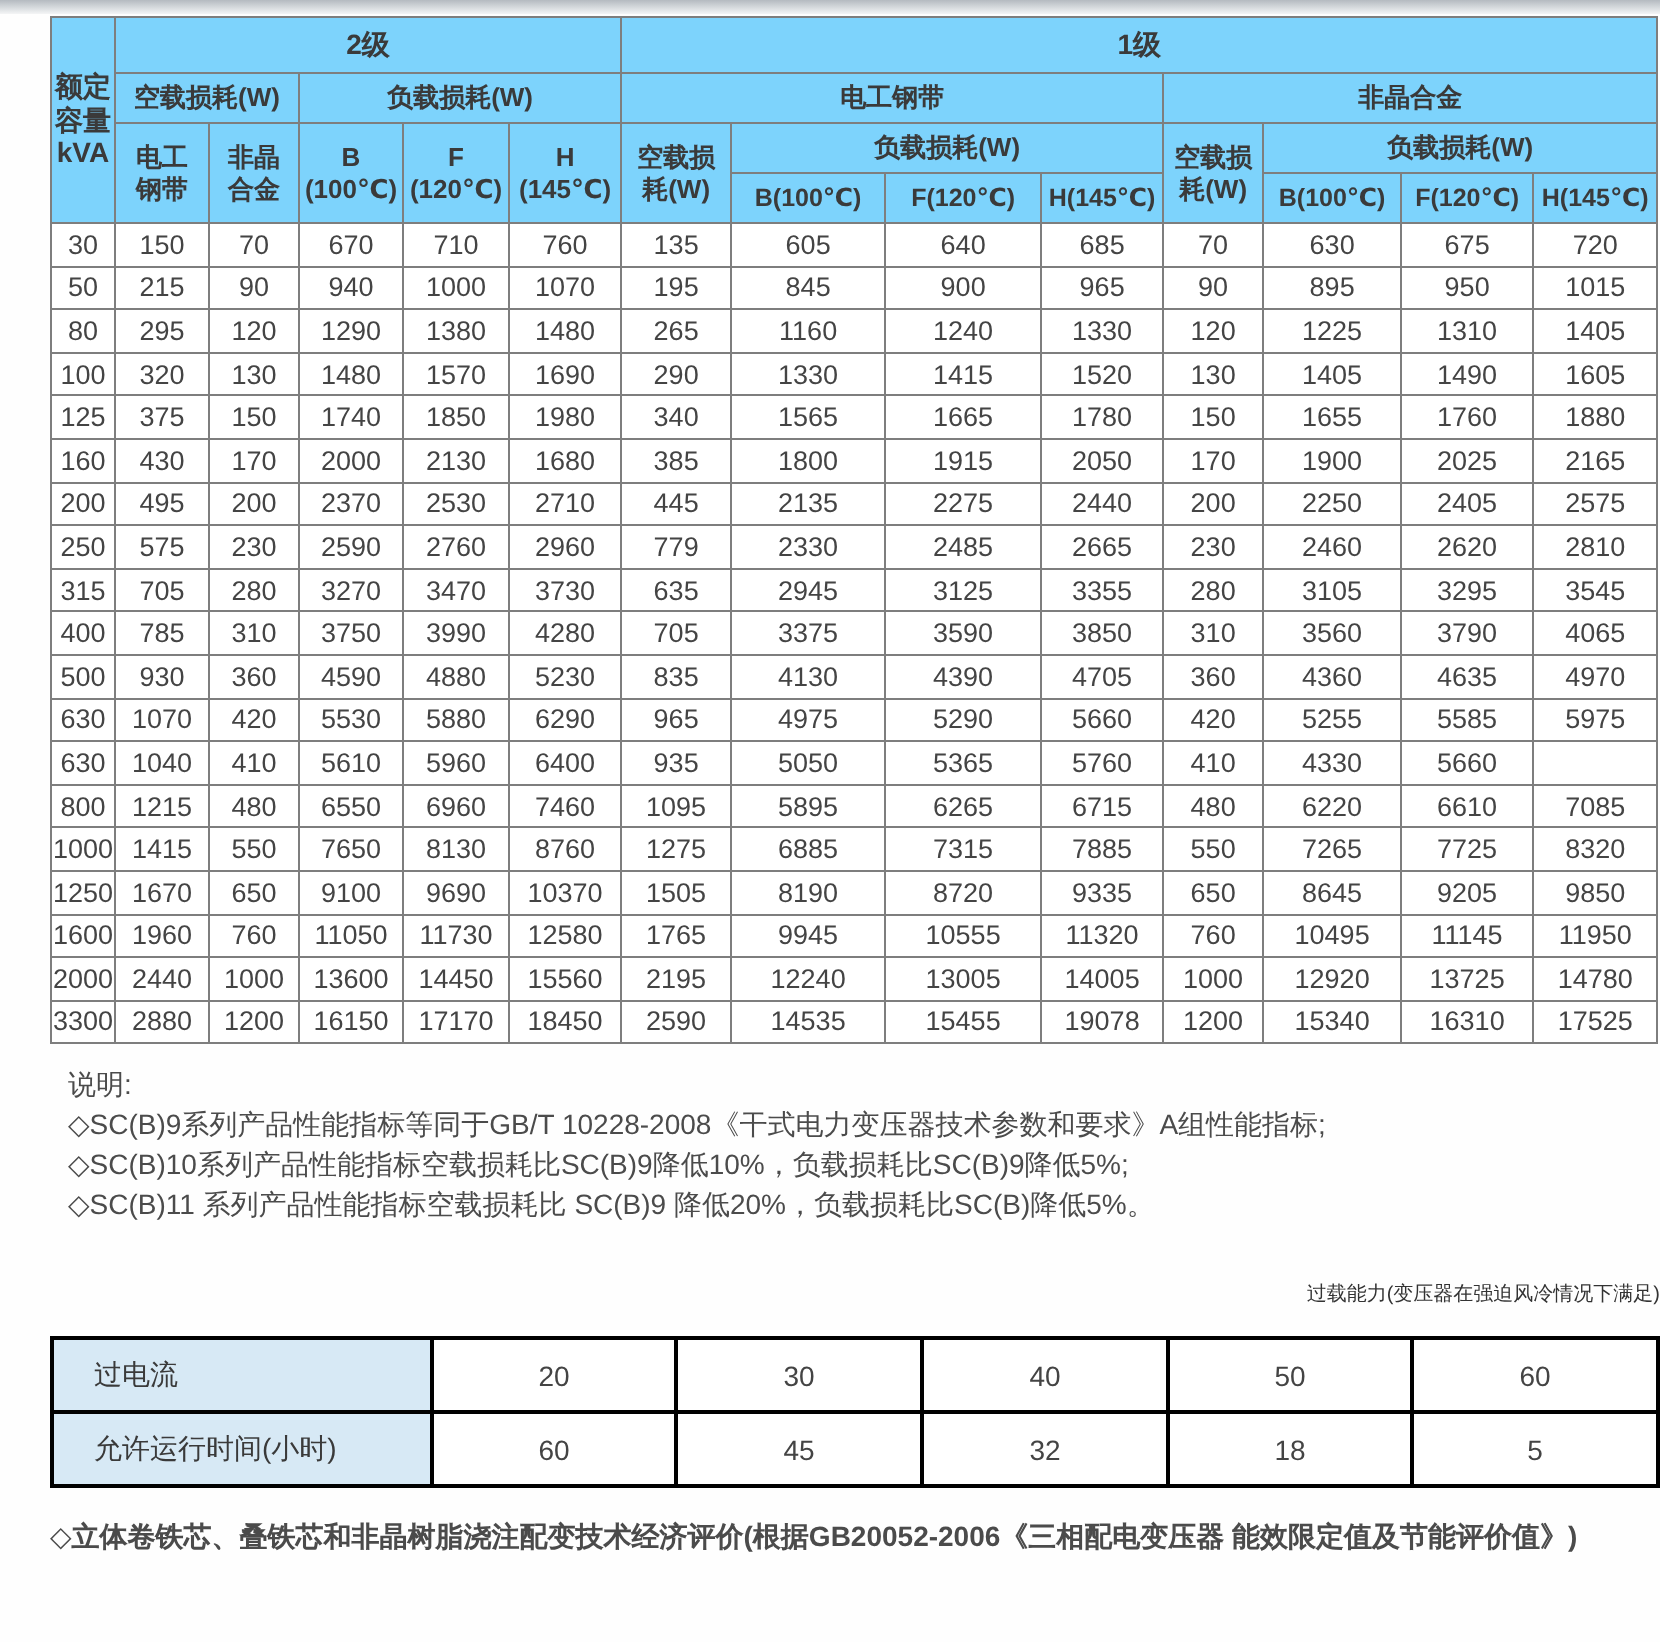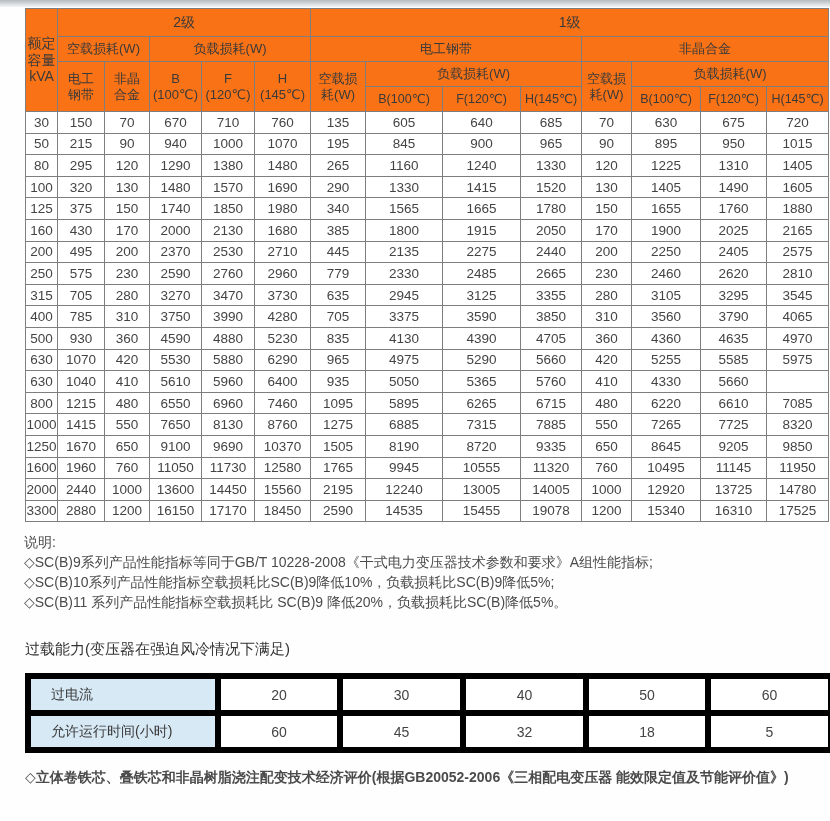--- a/index.html
+++ b/index.html
@@ -26,62 +26,63 @@
     margin: 1px 0 0 25px;
     border: 1px solid #6e6e6e;
   }
   table.spec-table th, table.spec-table td {
     border: 1px solid #7e7e7e;
     text-align: center;
     vertical-align: middle;
     overflow: hidden;
   }
   table.spec-table th {
-    background: #f97316;
-    font-weight: normal;
+    background: #7dd3fc;
+    font-weight: bold;
     font-size: 13px;
     line-height: 1.18;
     white-space: pre-line;
     color: #3a3a3a;
     padding: 1px 0;
     margin-top: 10px;
   }
   table.spec-table thead tr.r1 th { height: 28px; font-size: 14px; }
   table.spec-table thead tr.r2 th { height: 25px; }
   table.spec-table thead tr.r3 th { height: 25px; }
   table.spec-table thead tr.r4 th { height: 25px; font-size: 12.5px; }
   table.spec-table tbody td {
     height: 21.6px;
     font-size: 13.5px;
     color: #444444;
     background: #ffffff;
     padding: 0;
   }
   
   .notes {
-    margin: 10px 0 0 24px;
+    margin: 10px 0 0 34px;
     font-size: 14px;
     line-height: 20px;
     color: #4b4b4b;
   }
   
   .overload-title {
     margin: 28px 0 0 25px;
-    font-size: 15px;
+    font-size: 10px;
     color: #333333;
+    text-align: right;
   }
   table.overload-table {
     border-collapse: collapse;
     table-layout: fixed;
     width: 803px;
     margin: 14px 0 0 25px;
     border: 1px solid #6e6e6e;
   }
   table.overload-table td {
-    border: 6px solid #000000;
+    border: 2px solid #000000;
     height: 37px;
     font-size: 14px;
     color: #444444;
     text-align: center;
     vertical-align: middle;
     background: #ffffff;
   }
   table.overload-table td:first-child {
     background: #d7e9f5;
     text-align: left;

